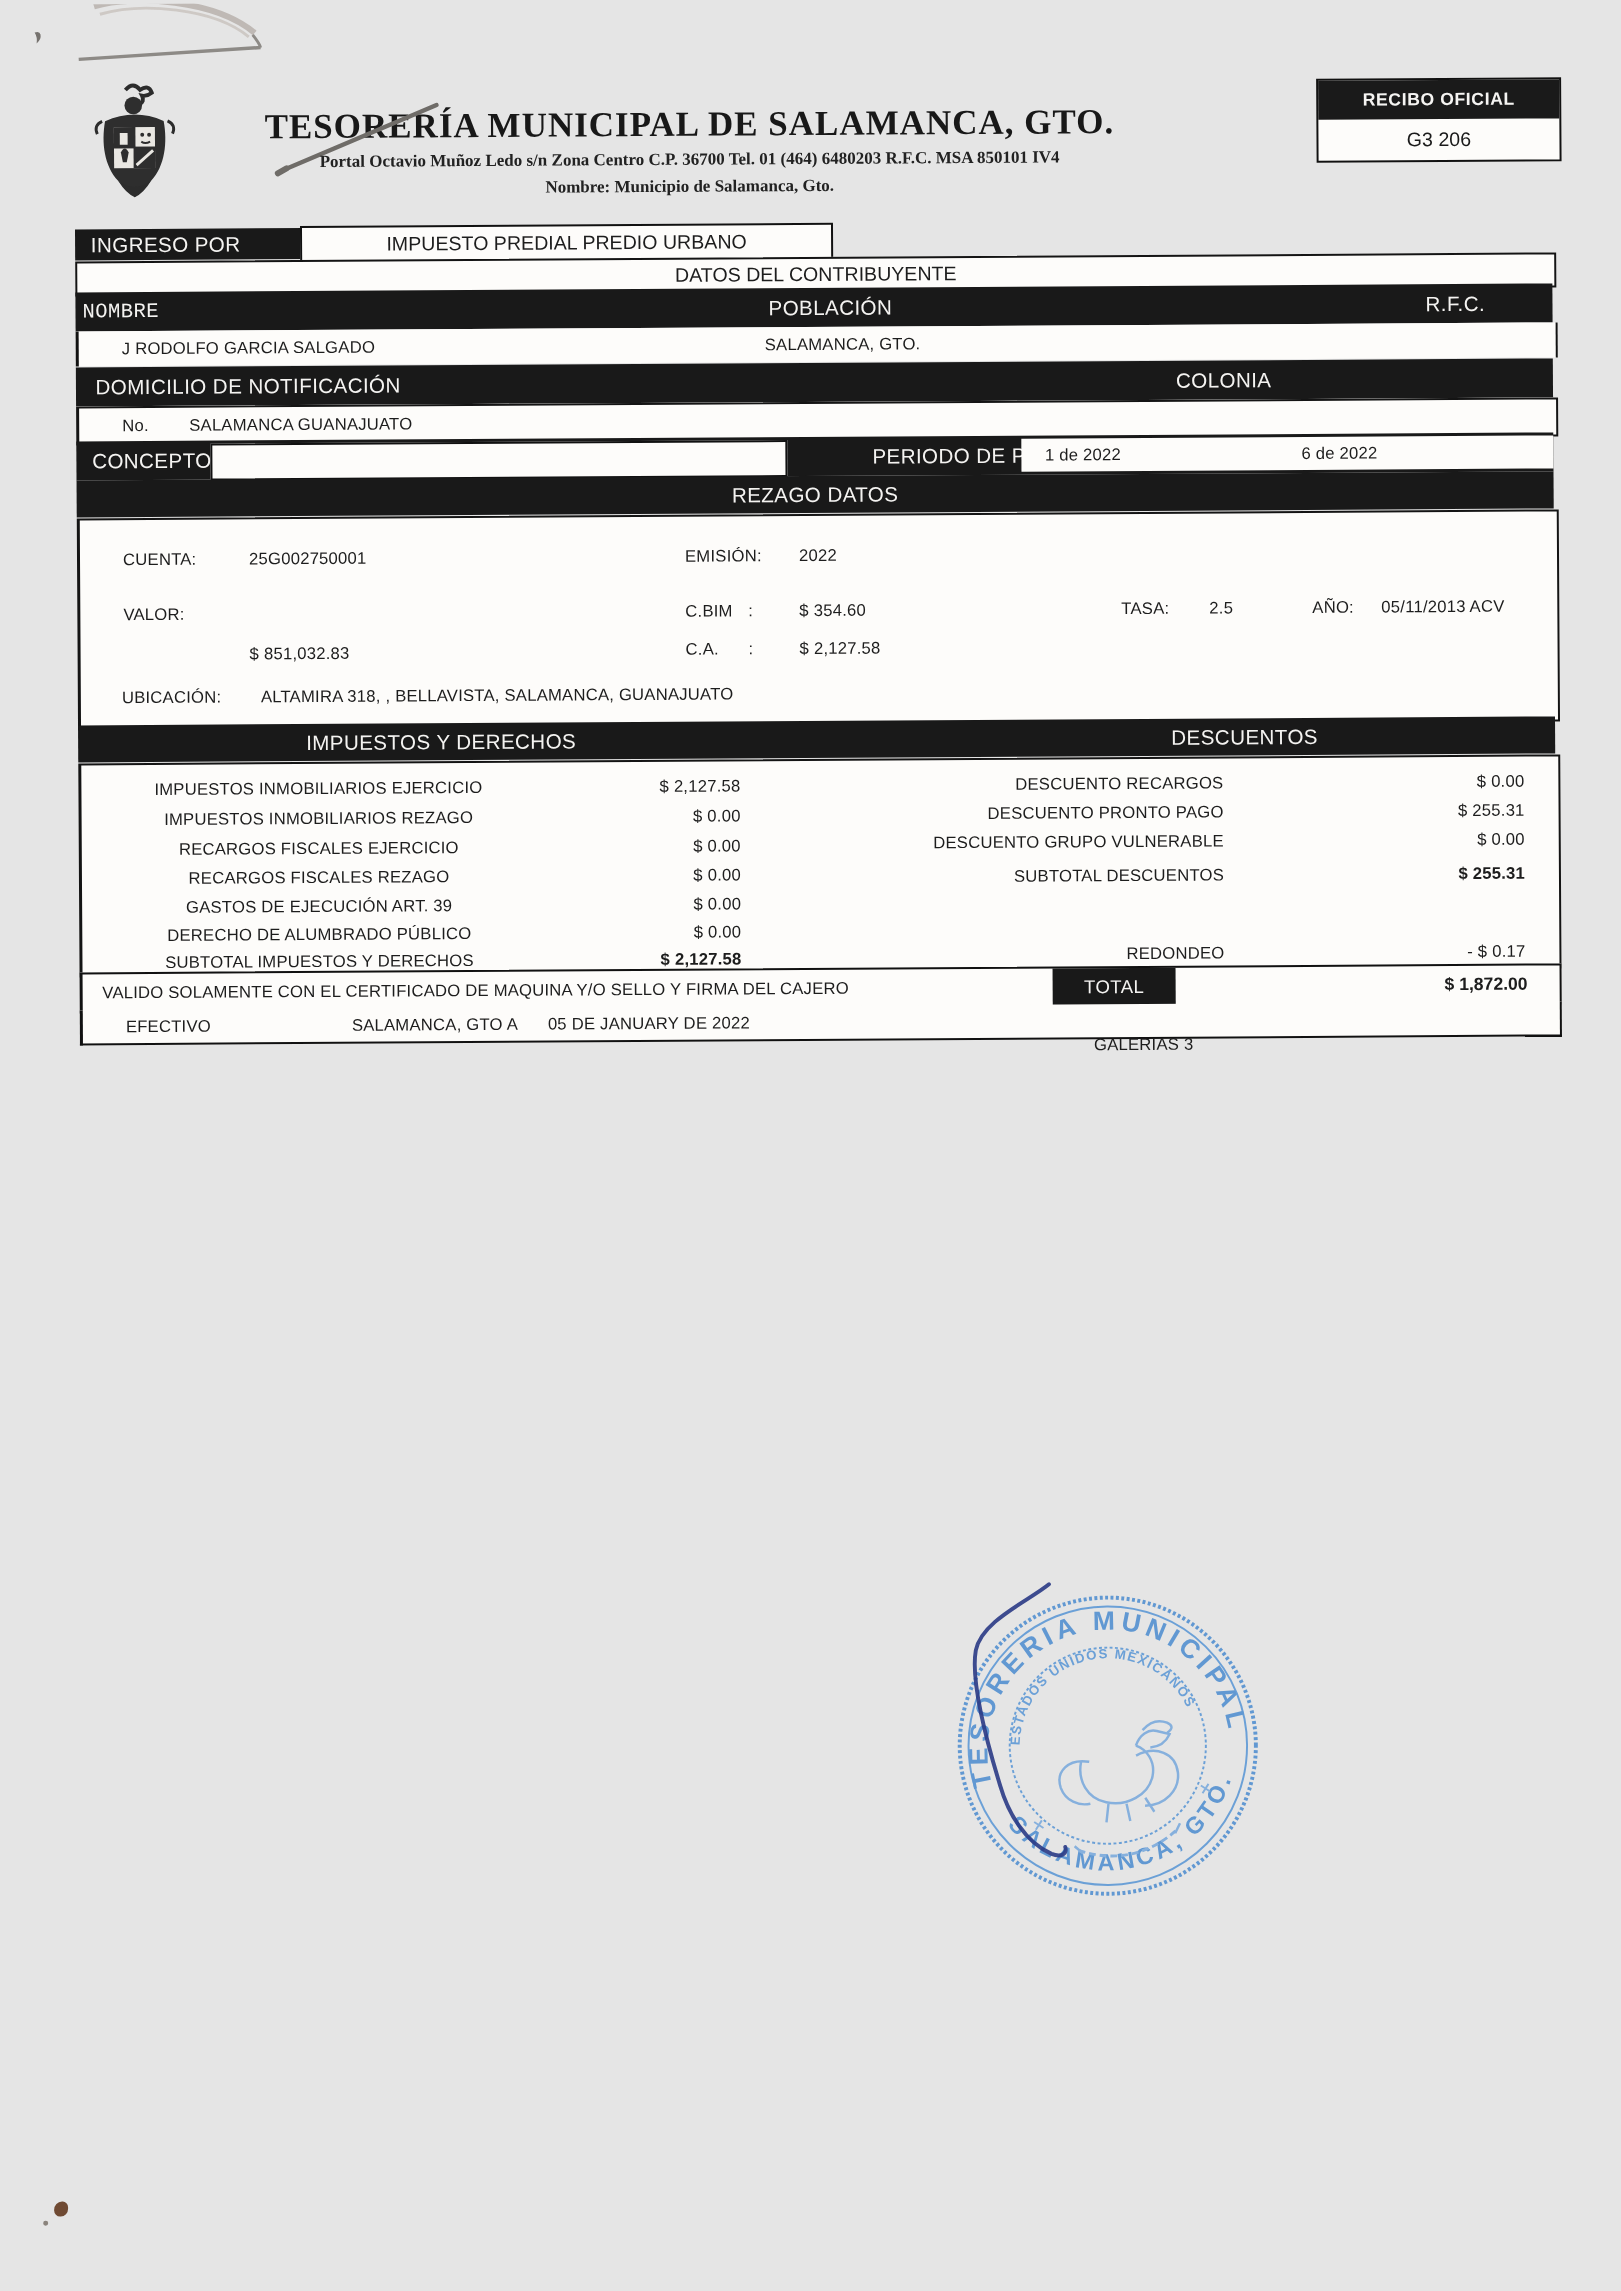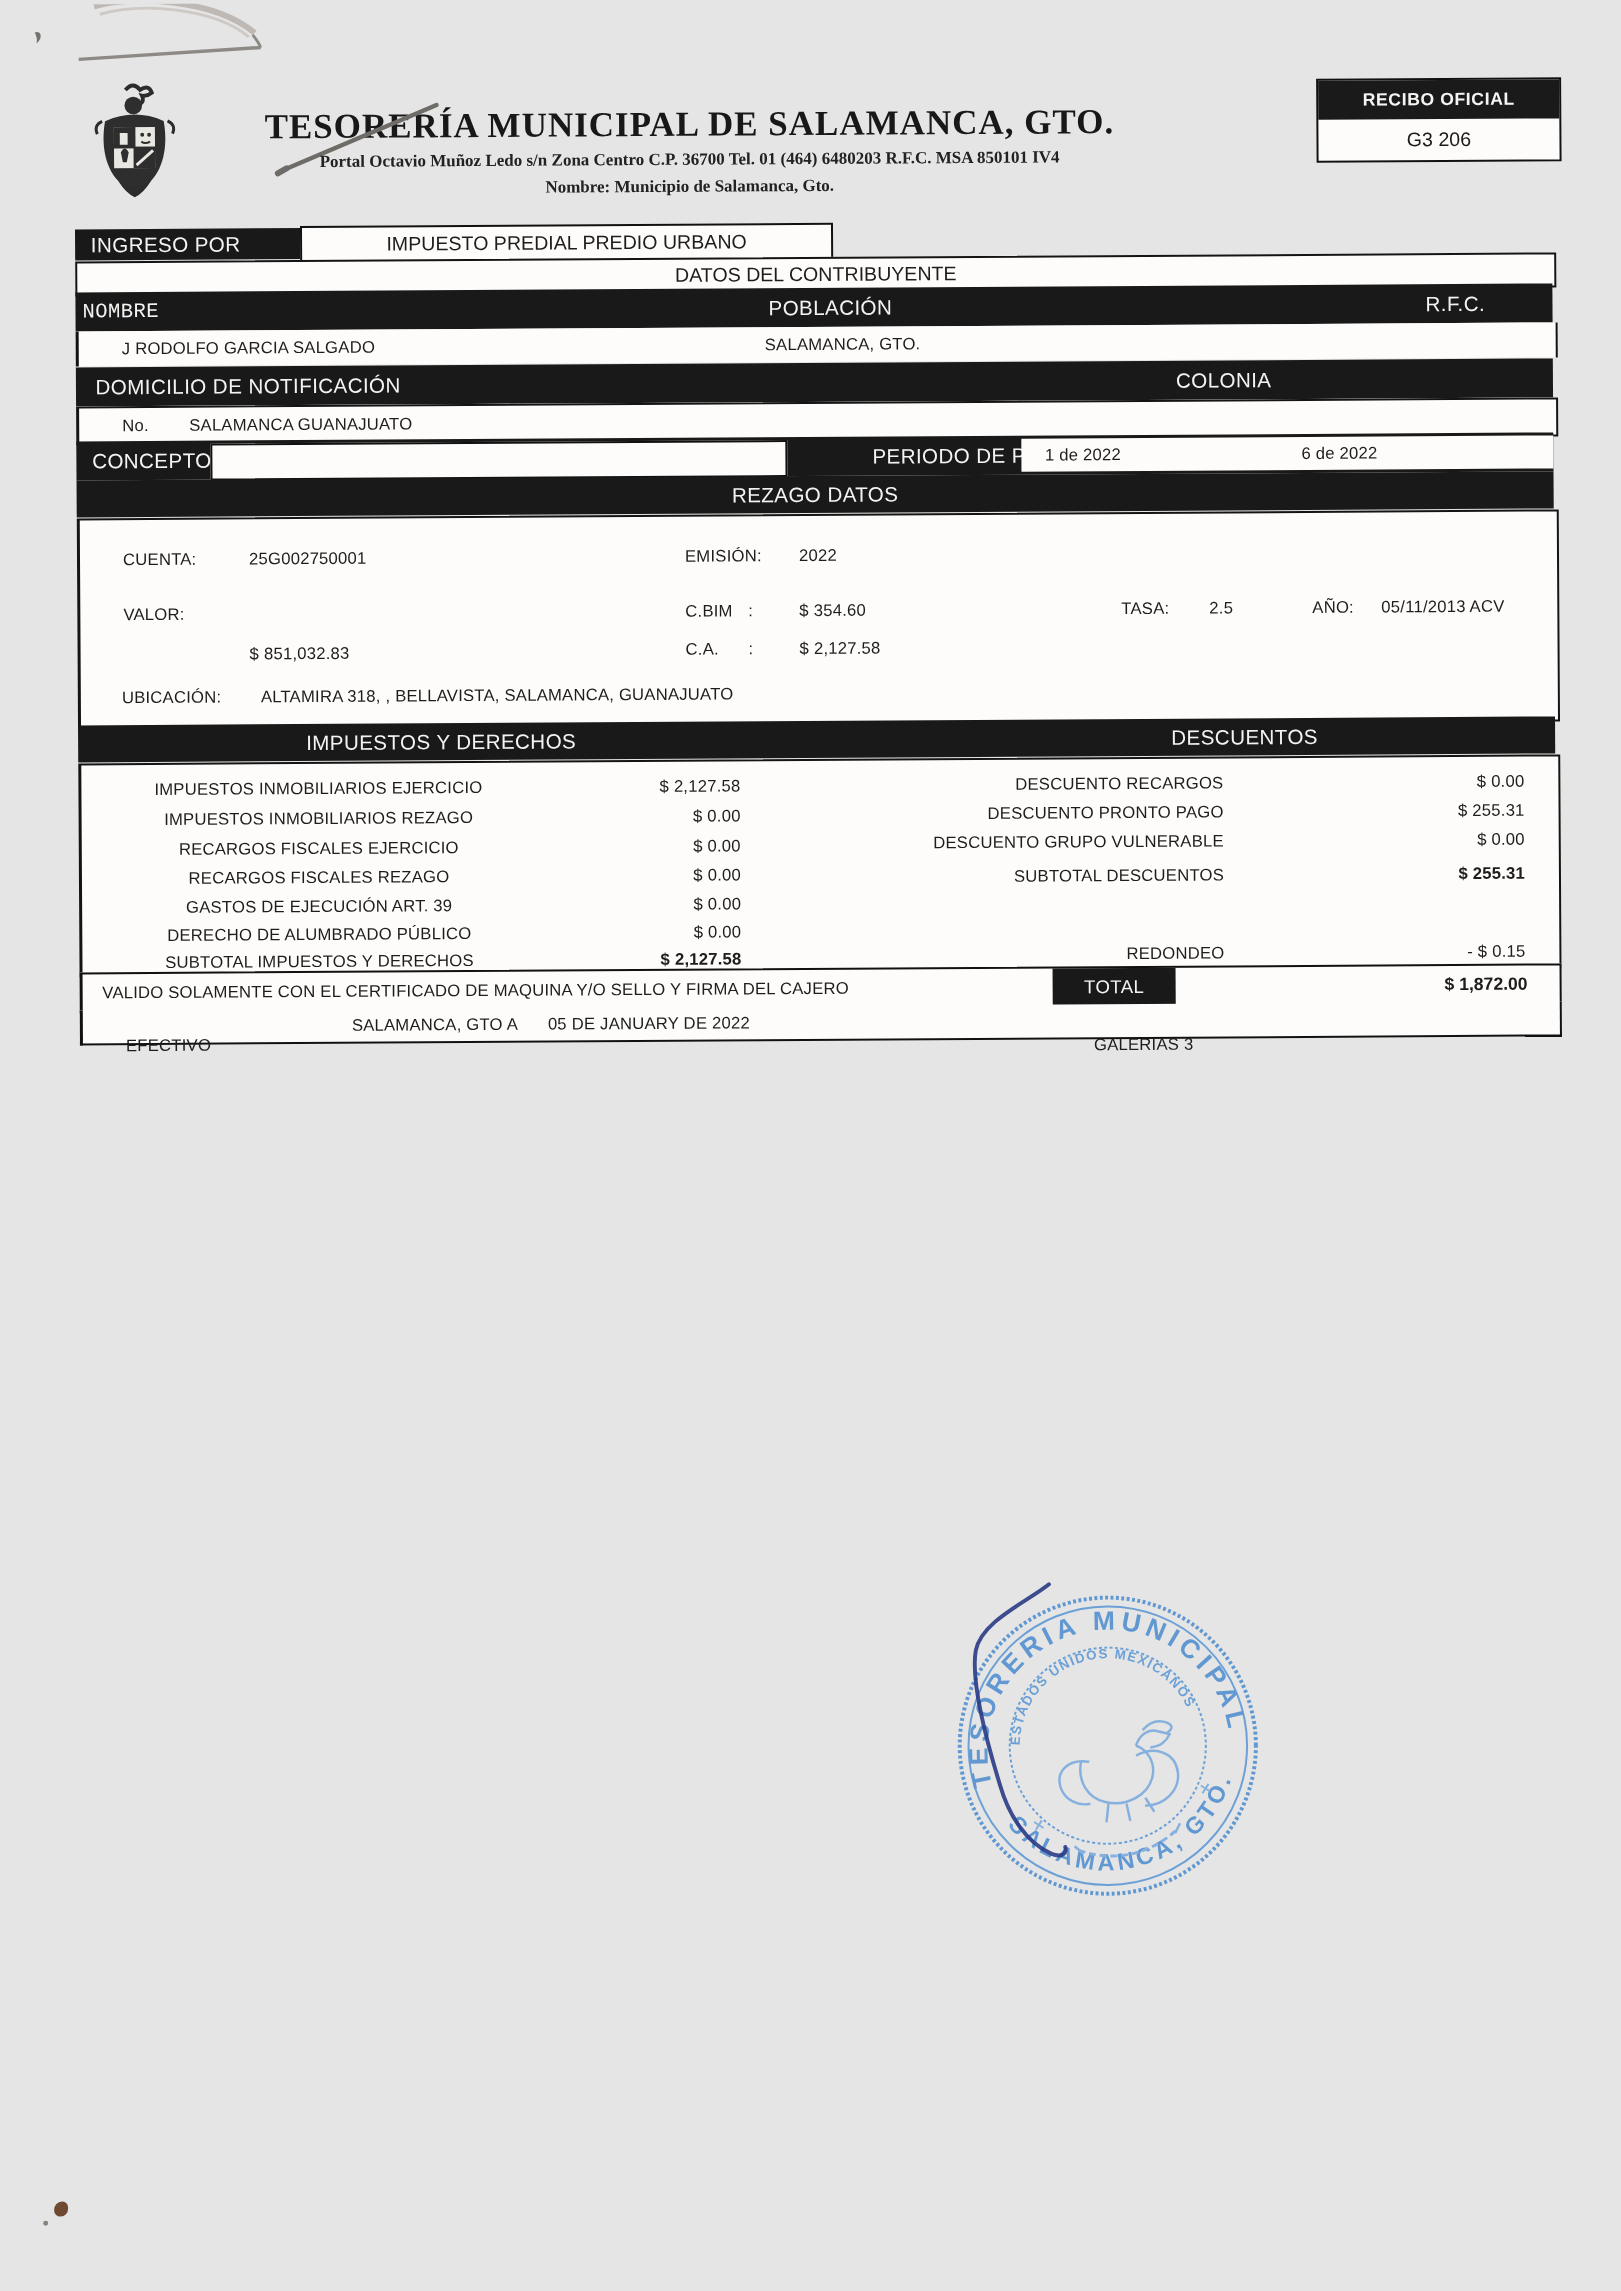--- a/index.html
+++ b/index.html
@@ -200,32 +200,32 @@
     <div class="row" style="left:745px;top:70px;width:725px;height:25.5px;">
       <span class="cell val c-right" style="left:39px;width:358px;">DESCUENTO GRUPO VULNERABLE</span>
       <span class="cell val c-right" style="left:500px;width:198px;">$ 0.00</span>
     </div>
     <div class="row" style="left:745px;top:104px;width:725px;height:25.5px;">
       <span class="cell val c-right" style="left:39px;width:358px;">SUBTOTAL DESCUENTOS</span>
       <span class="cell val c-right bold" style="left:500px;width:198px;">$ 255.31</span>
     </div>
     <div class="row" style="left:745px;top:182px;width:725px;height:25.5px;">
       <span class="cell val c-right" style="left:39px;width:358px;">REDONDEO</span>
-      <span class="cell val c-right" style="left:500px;width:198px;">- $ 0.15</span>
+      <span class="cell val c-right" style="left:500px;width:198px;">- $ 0.17</span>
     </div>
   </div>
 
   <div class="row" style="left:76px;top:968px;width:1477px;height:37px;background:#fdfcfa;border:2.9px solid #111;border-left-width:3.9px;">
     <span class="cell val" style="left:19.6px;">VALIDO SOLAMENTE CON EL CERTIFICADO DE MAQUINA Y/O SELLO Y FIRMA DEL CAJERO</span>
     <span class="cell bar c-center" style="left:970px;width:123px;font-size:18.6px;letter-spacing:0.4px;">TOTAL</span>
     <span class="cell c-right bold" style="left:1227px;width:218px;font-size:17.6px;">$ 1,872.00</span>
   </div>
 
   <div class="row" style="left:76px;top:1006px;width:1477px;height:33px;background:#fdfcfa;border-left:3.9px solid #111;border-right:2px solid #111;border-bottom:2.9px solid #111;">
-    <span class="cell val" style="left:43px;margin-top:19px;">EFECTIVO</span>
+    <span class="cell val" style="left:43px;">EFECTIVO</span>
     <span class="cell val" style="left:269px;">SALAMANCA, GTO A</span>
     <span class="cell val" style="left:465px;">05 DE JANUARY DE 2022</span>
     <span class="cell val" style="left:1011px;margin-top:24px;">GALERIAS 3</span>
   </div>
 
   <svg class="abs" style="left:923px;top:1571px;" width="355" height="355" viewBox="0 0 362 362">
     <g opacity="0.88">
       <circle cx="180" cy="180" r="151" fill="none" stroke="#4f8ed0" stroke-width="4" stroke-dasharray="3 2.5"></circle>
       <circle cx="180" cy="180" r="142" fill="none" stroke="#5b97d5" stroke-width="2"></circle>
       <circle cx="180" cy="180" r="100" fill="none" stroke="#5b97d5" stroke-width="2" stroke-dasharray="3 2.5"></circle>

